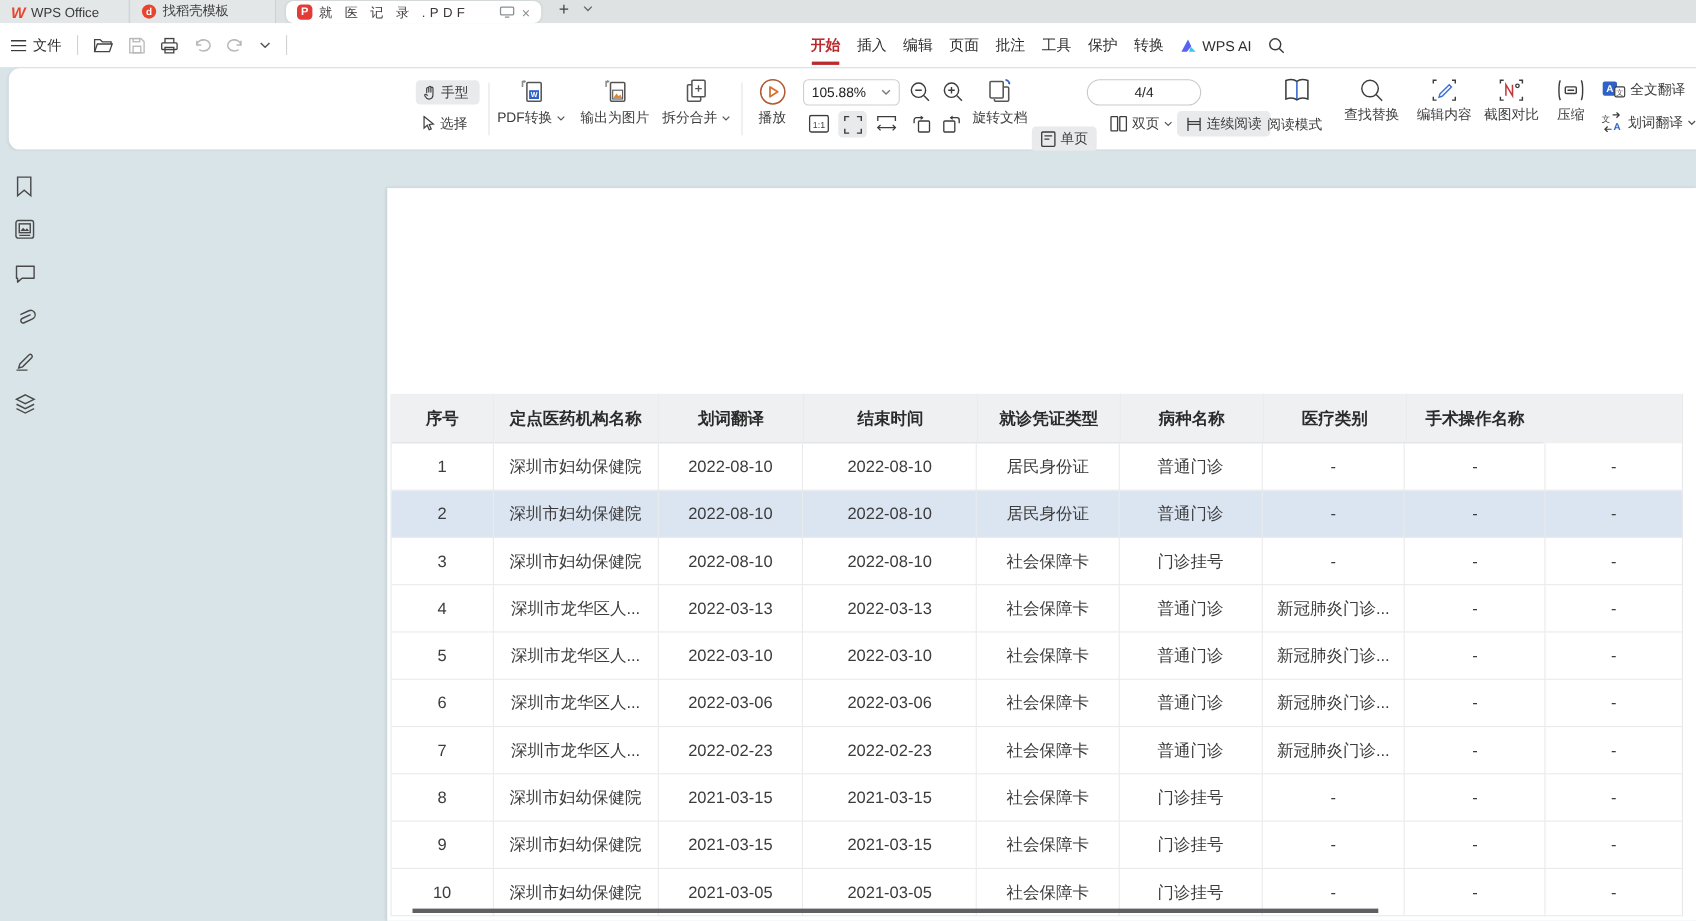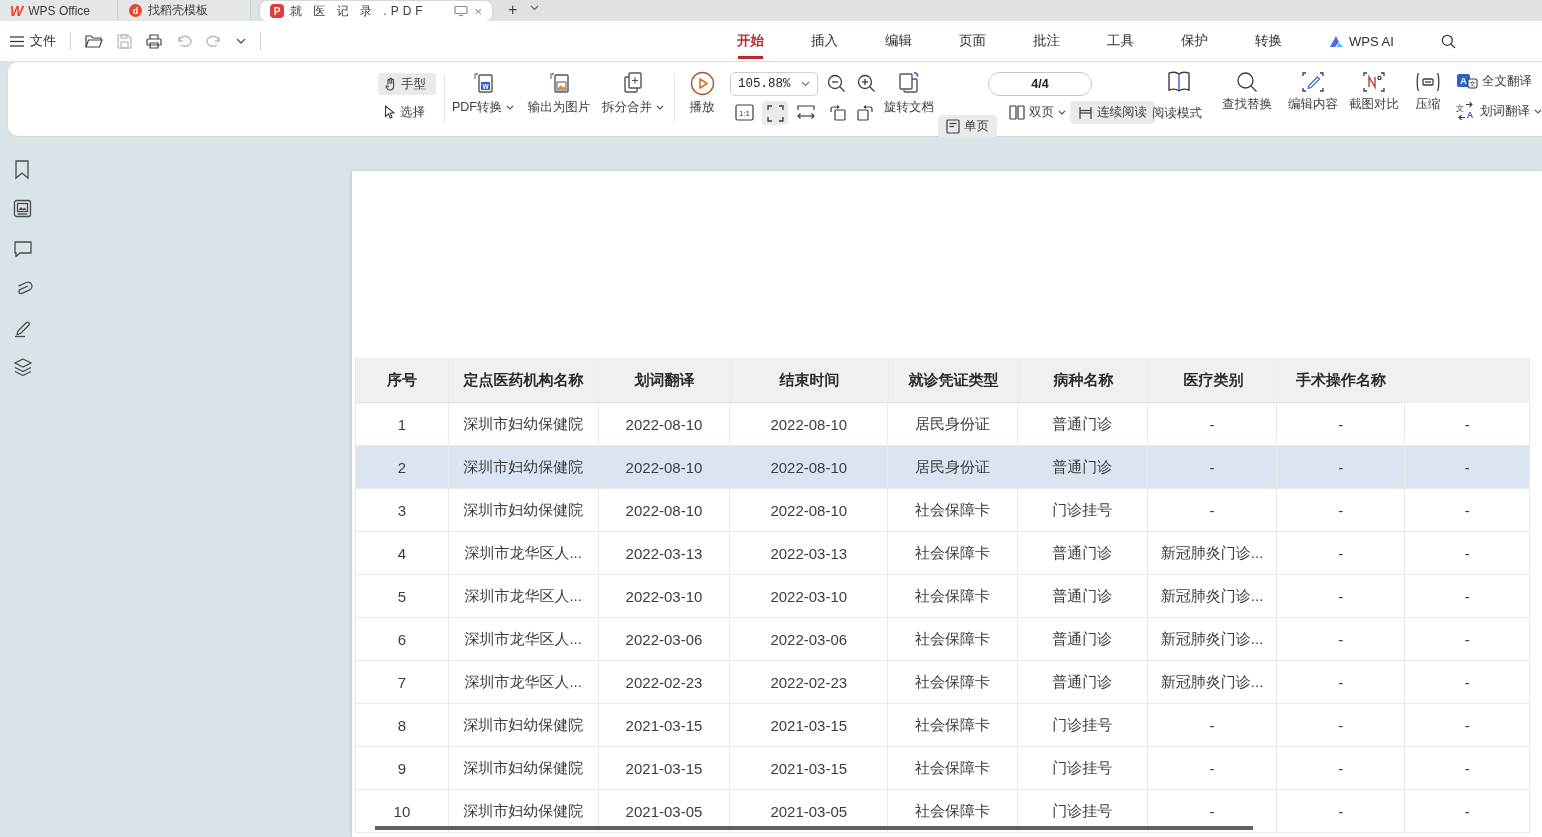--- a/index.html
+++ b/index.html
@@ -23,41 +23,41 @@
   .doc-tab-label { letter-spacing:4px; }
   .tab-gray { color:#8a8f90; display:inline-flex; align-items:center; }
   .newtab-plus { position:absolute; top:0; font-size:16px; color:#444; }
   .small-chev { color:#666; }
 
   
   .menubar { position:absolute; left:0; top:21px; width:100%; height:40px; background:#ffffff; }
   .menubar .left { position:absolute; left:10px; top:0; height:40px; display:flex; align-items:center; gap:14px; }
   .mi { font-size:13px; color:#2e2e2e; }
   .vsep { width:1px; height:18px; background:#cfd3d4; }
-  .menu-items { position:absolute; left:737px; top:0; height:40px; display:flex; align-items:center; gap:47px; }
+  .menu-items { position:absolute; left:737px; top:0; height:40px; display:flex; align-items:center; gap:15px; }
   .menu-item { font-size:13.5px; color:#2e2e2e; position:relative; }
   .menu-item.active { color:#b92b2e; font-weight:bold; }
   .menu-item.active::after { content:""; position:absolute; left:1px; right:1px; bottom:-9px; height:3px; background:#b92b2e; }
   .icon-btn { display:inline-flex; align-items:center; justify-content:center; }
   .disabled-ic { opacity:.38; }
 
   
   .toolbar { position:absolute; left:8px; top:62px; width:1546px; height:74px; background:#fff;
              border-radius:10px; box-shadow:0 1px 3px rgba(0,0,0,.08); }
   .tlabel { font-size:12.5px; color:#3c3c3c; white-space:nowrap; }
   .pill { background:#e8eaeb; border-radius:4px; }
   .vbtn { position:absolute; display:flex; flex-direction:column; align-items:center; gap:3px; }
   .hrow { display:flex; align-items:center; gap:4px; }
   .toolsep { position:absolute; width:1px; height:48px; background:#e4e4e4; top:75px; }
   .zoombox { position:absolute; width:88px; height:24px; border:1px solid #cccfd1; border-radius:5px;
-             display:flex; align-items:center; justify-content:space-between; padding:0 7px; background:#fff;font-family:Liberation Mono, monospace; }
+             display:flex; align-items:center; justify-content:space-between; padding:0 7px; background:#fff; }
   .zoombox span { font-size:12.5px; color:#222; }
   .pagebox { position:absolute; width:104px; height:24px; border:1px solid #c7cacc; border-radius:12px;
              background:#fff; display:flex; align-items:center; justify-content:center;
-             font-size:12.5px; font-weight:bold; color:#222; }
+             font-size:12.5px; font-weight:normal; color:#222; }
   .navic { position:absolute; top:76px; }
   .grayed { opacity:.35; }
 
   
   .workspace { position:absolute; left:0; top:137px; width:100%; height:700px; background:#d9e4e9; }
   .side-ic { position:absolute; left:13px; }
   .page { position:absolute; left:352px; top:34px; width:1190px; height:667px; background:#fff;
           box-shadow:-1px 0 3px rgba(0,0,0,.10); }
 
   

